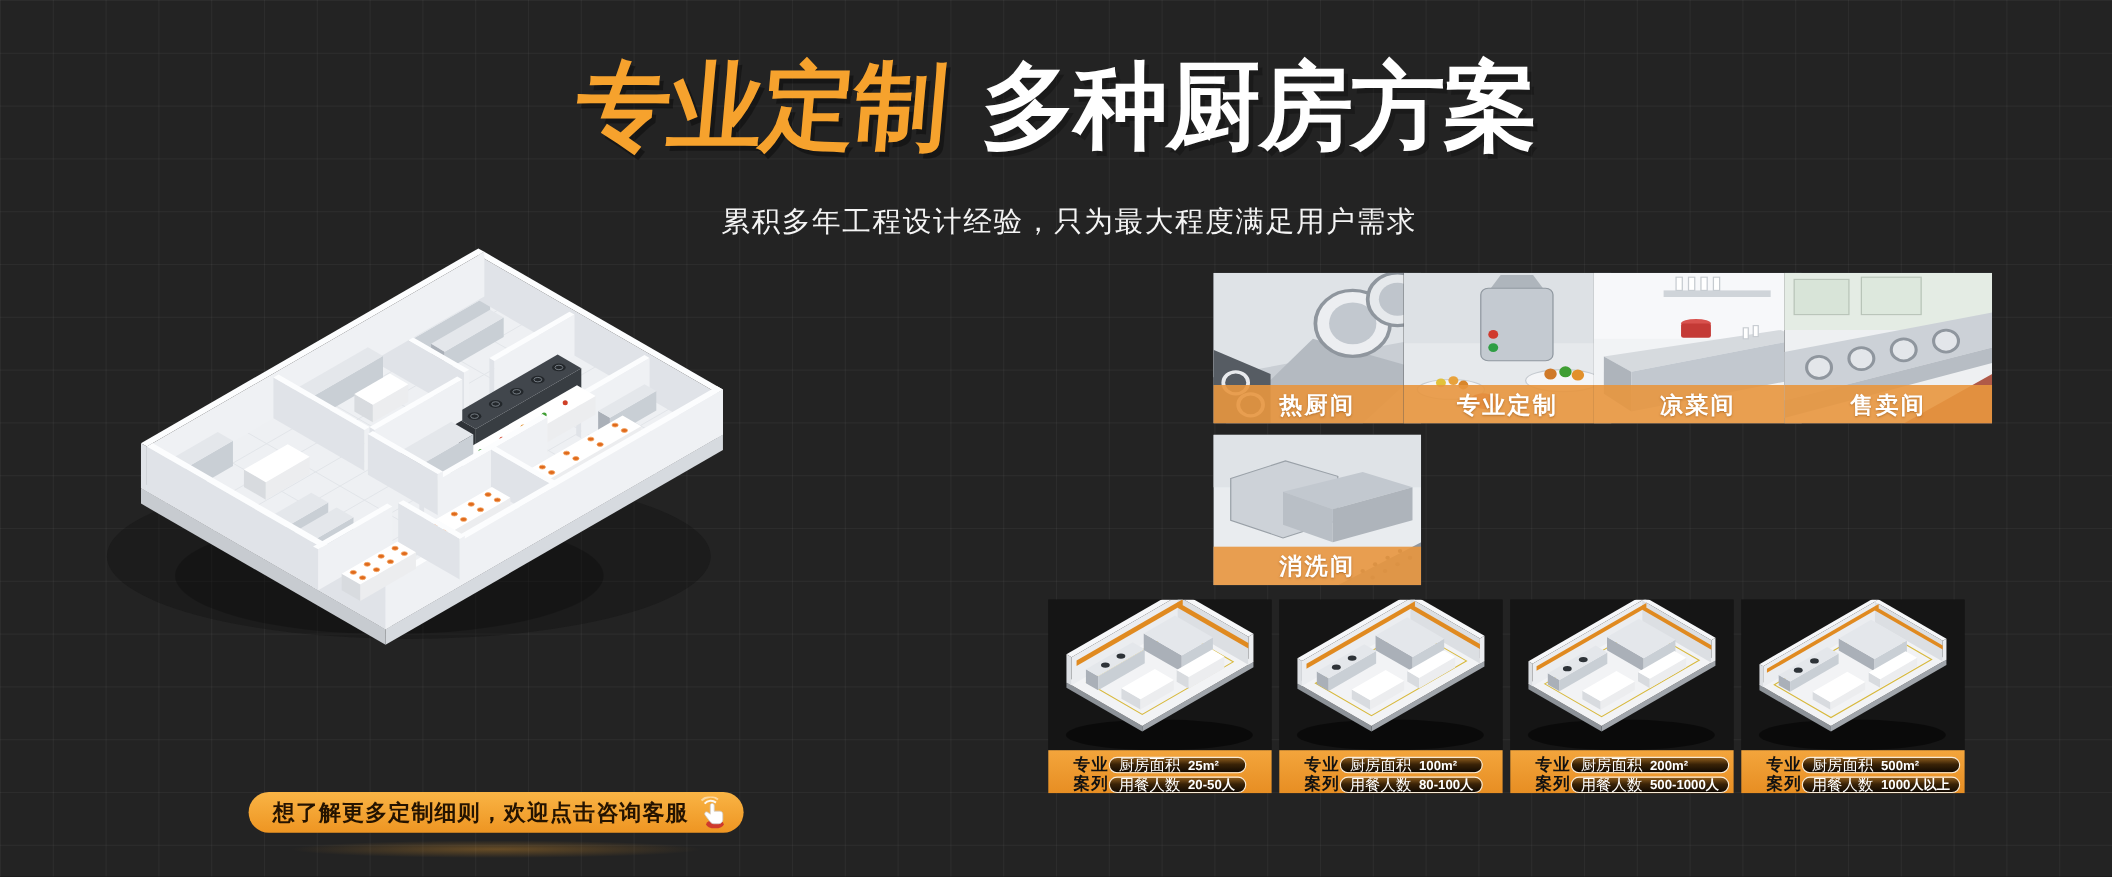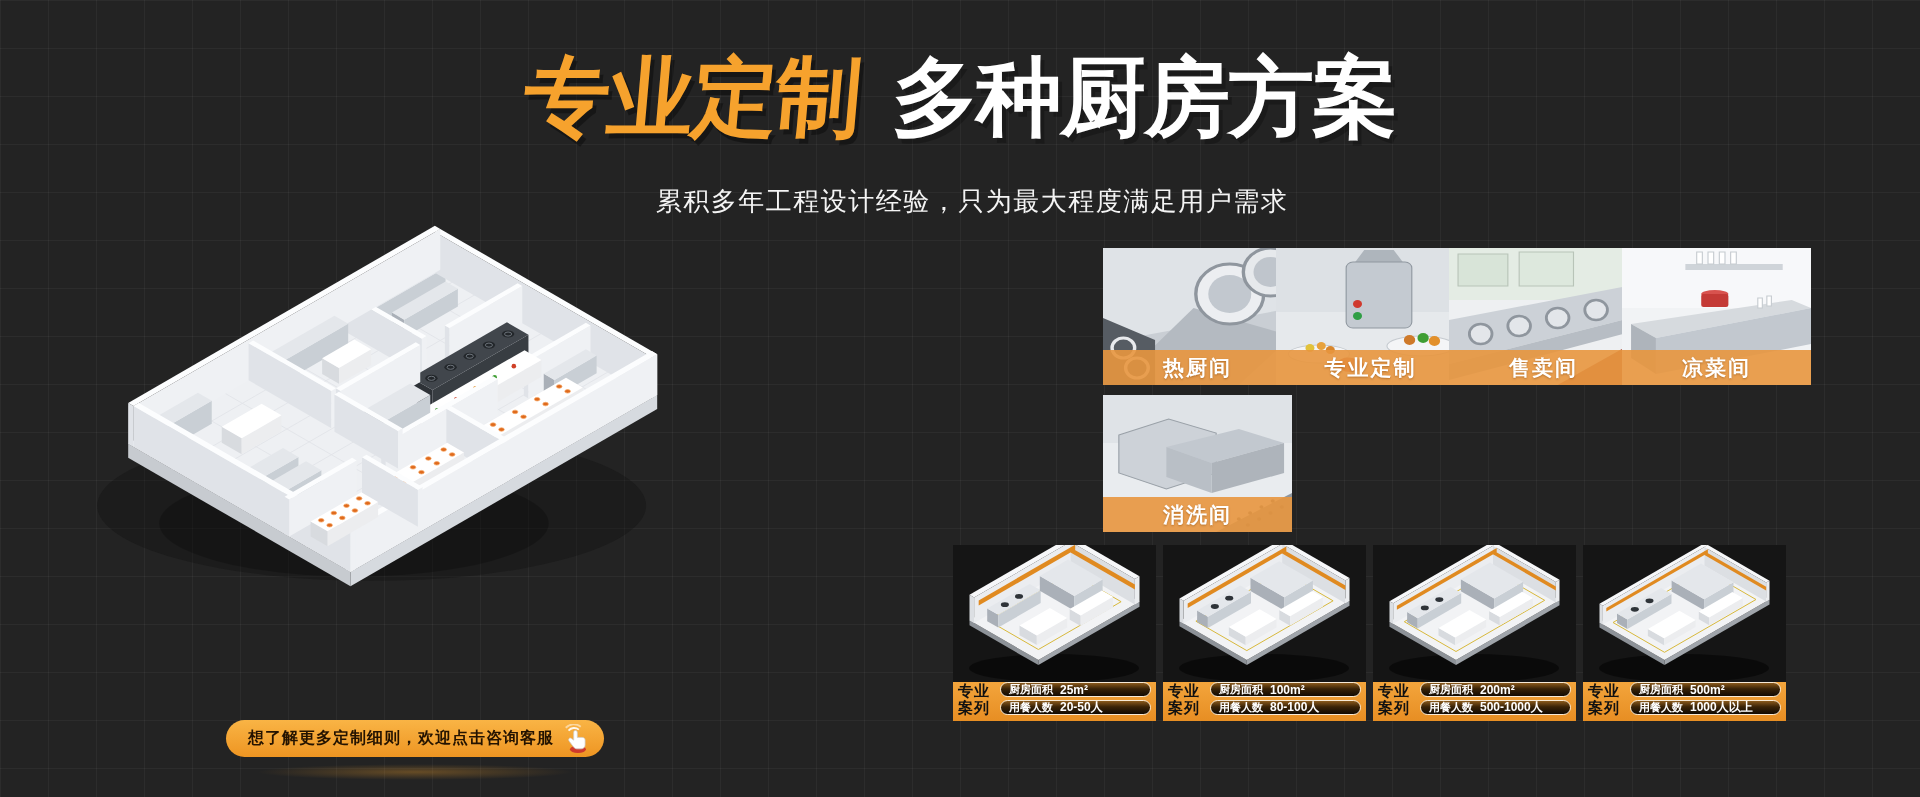--- a/index.html
+++ b/index.html
@@ -30,21 +30,21 @@
     font-size:26px;font-weight:500;letter-spacing:1.5px;color:#f4f4f4;
   }
   
   .floorplan{position:absolute;left:88px;top:178px;width:585px;height:425px;}
   .floorplan svg{display:block;width:100%;height:100%;}
   
   .consult{
     position:absolute;left:226px;top:720px;height:37px;border:none;cursor:pointer;
     display:flex;align-items:center;gap:8px;padding:0 12px 0 22px;border-radius:19px;
     background:linear-gradient(180deg,#f9b445,#ee9522);
-    color:#241300;font-size:16px;font-weight:700;letter-spacing:1px;
+    color:#241300;font-size:20px;font-weight:700;letter-spacing:1px;
     font-family:Liberation Sans, sans-serif;
   }
   .consult::after{
     content:"";position:absolute;left:8%;right:8%;top:44px;height:16px;
     background:radial-gradient(ellipse at center, rgba(244,162,44,.32), rgba(244,162,44,0) 70%);
     pointer-events:none;
   }
   .hand-icon{width:30px;height:30px;flex:0 0 auto;}
   
   .rooms{
@@ -61,34 +61,34 @@
     display:flex;align-items:center;justify-content:center;
     text-shadow:0 1px 2px rgba(120,60,0,.45);
   }
   
   .cases{position:absolute;left:953px;top:545px;display:flex;gap:7px;}
   .case-card{width:203px;}
   .case-photo{height:137px;background:#141414;overflow:hidden;}
   .case-photo svg{display:block;width:100%;height:100%;}
   .case-label{
     height:39px;background:linear-gradient(180deg,#f3a53c,#e78e23);
-    display:flex;align-items:flex-start;padding:0 5px;gap:10px;box-sizing:border-box;
+    display:flex;align-items:flex-end;padding:0 23px;gap:0;box-sizing:border-box;
   }
   .case-tag{
     color:#111;font-weight:900;font-size:15px;line-height:1.15;letter-spacing:1px;
     text-align:center;flex:0 0 auto;
   }
   .case-tag span{display:block;}
   .pills{display:flex;flex-direction:column;gap:3px;flex:1;}
   .pill{
     height:15px;border-radius:8px;border:1px solid #f7ead6;box-sizing:border-box;
     background:linear-gradient(180deg,#8a5a1c 0%,#3a2307 45%,#120a02 100%);
     color:#fff;display:flex;align-items:center;padding:0 8px;gap:7px;
   }
-  .pill-key{font-size:11px;font-weight:700;white-space:nowrap;}
+  .pill-key{font-size:14px;font-weight:400;white-space:nowrap;}
   .pill-val{font-size:12px;font-weight:800;white-space:nowrap;}
 </style>
 </head>
 <body>
 
 <div class="stage">
 
   <h1 class="hero-title"><span class="accent">专业定制</span><span class="rest">多种厨房方案</span></h1>
 
   <p class="hero-sub">累积多年工程设计经验，只为最大程度满足用户需求</p>
@@ -280,53 +280,53 @@
           <circle cx="140" cy="93" r="5" fill="#e2902b"></circle>
         <path d="M52 115 q10 -10 22 -2 q10 6 -2 10 q-14 4 -20 -8 z" fill="#c9554a"></path>
       </svg>
       <div class="tile-label">专业定制</div>
     </div>
 
 
 
     <div class="tile">
       <svg viewBox="0 0 167 137" preserveAspectRatio="none">
-        <rect width="167" height="137" fill="#eef0f2"></rect>
-        <rect width="167" height="52" fill="#e4ece4"></rect>
-        <rect x="8" y="6" width="44" height="32" fill="#d8e4d8" stroke="#b8c4b8"></rect>
-        <rect x="62" y="4" width="48" height="34" fill="#dde8dd" stroke="#b8c4b8"></rect>
-        <polygon points="0,72 167,36 167,68 0,116" fill="#ccd1d7"></polygon>
-        <polygon points="0,116 167,68 167,82 0,132" fill="#b7bdc4"></polygon>
-        <circle cx="28" cy="86" r="10" fill="#e3e6ea" stroke="#8f969e" stroke-width="2.5"></circle>
-        <circle cx="62" cy="78" r="10" fill="#e3e6ea" stroke="#8f969e" stroke-width="2.5"></circle>
-        <circle cx="96" cy="70" r="10" fill="#e3e6ea" stroke="#8f969e" stroke-width="2.5"></circle>
-        <circle cx="130" cy="62" r="10" fill="#e3e6ea" stroke="#8f969e" stroke-width="2.5"></circle>
-        <polygon points="96,137 167,92 167,137" fill="#b05a48"></polygon>
-      </svg>
-      <div class="tile-label">售卖间</div>
-    </div>
-
-    <div class="tile">
-      <svg viewBox="0 0 167 137" preserveAspectRatio="none">
         <rect width="167" height="137" fill="#f1f3f5"></rect>
         <rect width="167" height="60" fill="#f7f8fa"></rect>
         <rect x="56" y="16" width="86" height="6" fill="#cfd4d9"></rect>
         <rect x="66" y="4" width="5" height="12" fill="#fff" stroke="#c6cbd0"></rect>
         <rect x="76" y="4" width="5" height="12" fill="#fff" stroke="#c6cbd0"></rect>
         <rect x="86" y="4" width="5" height="12" fill="#fff" stroke="#c6cbd0"></rect>
         <rect x="96" y="4" width="5" height="12" fill="#fff" stroke="#c6cbd0"></rect>
         <polygon points="8,76 150,52 167,60 30,90" fill="#d6dade"></polygon>
         <polygon points="8,76 30,90 30,126 8,110" fill="#aeb4bb"></polygon>
         <polygon points="30,90 167,60 167,96 30,126" fill="#c2c8cf"></polygon>
         <ellipse cx="82" cy="46" rx="12" ry="4" fill="#d8524e"></ellipse>
         <rect x="70" y="46" width="24" height="13" rx="2" fill="#c43a36"></rect>
         <rect x="120" y="50" width="4" height="10" fill="#fff" stroke="#c6cbd0"></rect>
         <rect x="128" y="48" width="4" height="10" fill="#fff" stroke="#c6cbd0"></rect>
       </svg>
       <div class="tile-label">凉菜间</div>
+    </div>
+
+    <div class="tile">
+      <svg viewBox="0 0 167 137" preserveAspectRatio="none">
+        <rect width="167" height="137" fill="#eef0f2"></rect>
+        <rect width="167" height="52" fill="#e4ece4"></rect>
+        <rect x="8" y="6" width="44" height="32" fill="#d8e4d8" stroke="#b8c4b8"></rect>
+        <rect x="62" y="4" width="48" height="34" fill="#dde8dd" stroke="#b8c4b8"></rect>
+        <polygon points="0,72 167,36 167,68 0,116" fill="#ccd1d7"></polygon>
+        <polygon points="0,116 167,68 167,82 0,132" fill="#b7bdc4"></polygon>
+        <circle cx="28" cy="86" r="10" fill="#e3e6ea" stroke="#8f969e" stroke-width="2.5"></circle>
+        <circle cx="62" cy="78" r="10" fill="#e3e6ea" stroke="#8f969e" stroke-width="2.5"></circle>
+        <circle cx="96" cy="70" r="10" fill="#e3e6ea" stroke="#8f969e" stroke-width="2.5"></circle>
+        <circle cx="130" cy="62" r="10" fill="#e3e6ea" stroke="#8f969e" stroke-width="2.5"></circle>
+        <polygon points="96,137 167,92 167,137" fill="#b05a48"></polygon>
+      </svg>
+      <div class="tile-label">售卖间</div>
     </div>
 
     <div class="tile">
       <svg viewBox="0 0 167 137" preserveAspectRatio="none">
         <rect width="167" height="137" fill="#e9ecef"></rect>
         <rect width="167" height="48" fill="#dfe3e7"></rect>
         <polygon points="14,40 58,24 100,38 100,78 56,94 14,78" fill="#cdd2d8" stroke="#9aa1a8"></polygon>
         <polygon points="56,52 120,34 160,48 96,68" fill="#c2c8cf"></polygon>
         <polygon points="96,68 160,48 160,78 96,98" fill="#aeb4bb"></polygon>
         <polygon points="56,52 96,68 96,98 56,82" fill="#b9bfc6"></polygon>

